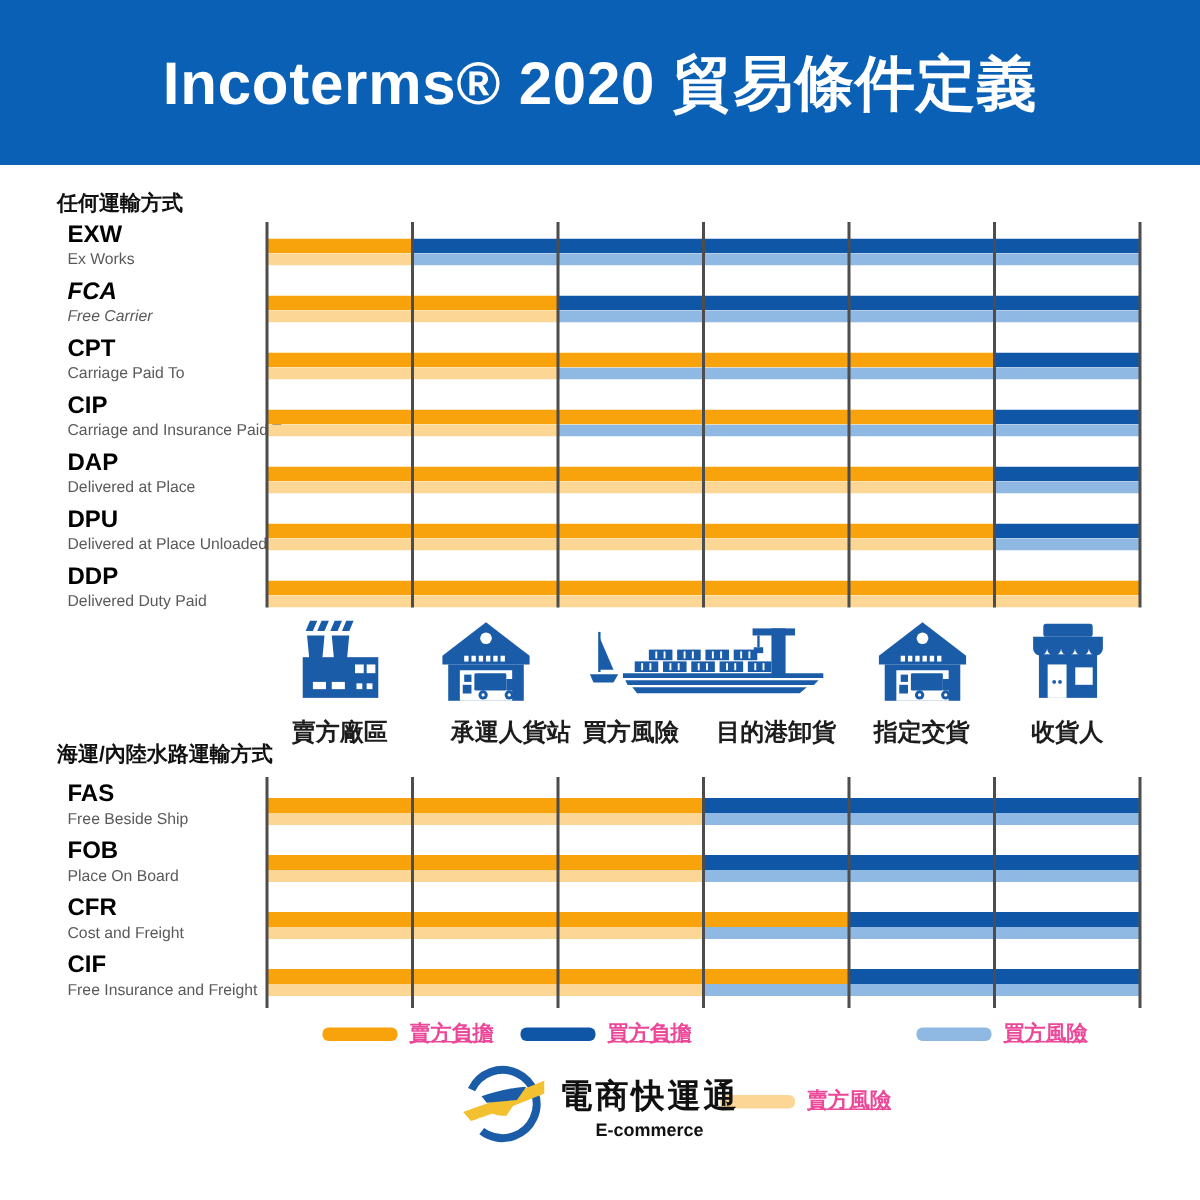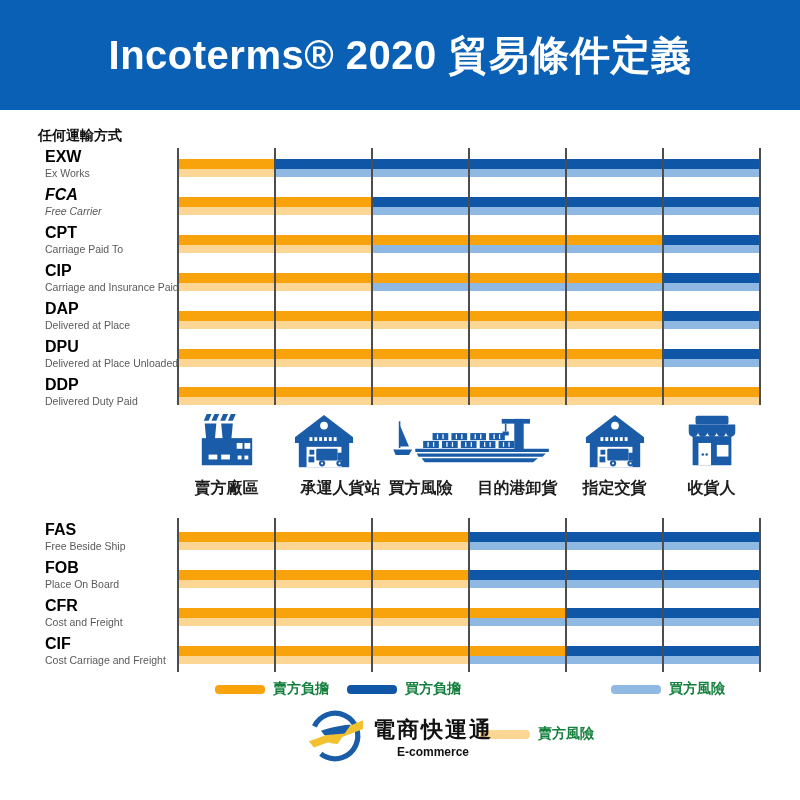--- a/index.html
+++ b/index.html
@@ -15,36 +15,37 @@
   .bar{position:absolute;left:178px;width:582px;display:flex;overflow:hidden;}
   .bar.cost{top:11px;height:10px;}
   .bar.risk{top:21px;height:8px;}
   .seg{height:100%;}
   .gridline{position:absolute;width:2px;}
   .stage-label{position:absolute;transform:translateX(-50%);font-size:16px;font-weight:bold;
                color:#1d1d1d;white-space:nowrap;top:478px;text-align:center;}
   .stage-icon-box{position:absolute;top:411px;}
   .legend-item{position:absolute;top:683px;display:flex;align-items:center;gap:8px;height:12px;}
   .legend-swatch{width:50px;height:9px;border-radius:4px;}
-  .legend-label{font-size:14px;font-weight:bold;color:#15803d;white-space:nowrap;}
+  .legend-label{font-size:14px;font-weight:bold;color:#ec4899;white-space:nowrap;text-decoration:underline;}
   .logo-block{position:absolute;left:0;top:708px;width:800px;display:flex;
               align-items:center;justify-content:center;gap:10px;}
   .logo-text{display:flex;flex-direction:column;align-items:center;}
   .logo-name{font-size:22px;font-weight:bold;color:#111;letter-spacing:2px;line-height:26px;}
   .logo-sub{font-size:12px;font-weight:bold;color:#111;margin-top:2px;}
 </style>
 </head>
 <body>
 
 <div id="canvas">
   <div class="banner" style="background: rgb(10, 96, 181);">
     <div class="title">Incoterms® 2020 貿易條件定義</div>
   </div>
 
   <div class="sec-heading" style="top:127px">任何運輸方式</div>
+  <div class="sec-heading" style="top:494px">海運/內陸水路運輸方式</div>
 
   <div id="rows-layer">
       <div class="term" style="top: 148px;">
         <div class="code">EXW</div>
         <div class="tname">Ex Works</div>
         <div class="bar cost">
           <div class="seg" style="width:16.666666666666664%;background:#F8A30B"></div>
           <div class="seg" style="flex:1;background:#0F57A6"></div>
         </div>
         <div class="bar risk">
@@ -155,21 +156,21 @@
           <div class="seg" style="width:66.66666666666666%;background:#F8A30B"></div>
           <div class="seg" style="flex:1;background:#0F57A6"></div>
         </div>
         <div class="bar risk">
           <div class="seg" style="width:50%;background:#FBD695"></div>
           <div class="seg" style="flex:1;background:#8FB9E3"></div>
         </div>
       </div>
       <div class="term" style="top: 635px;">
         <div class="code">CIF</div>
-        <div class="tname">Cost Carriage and Freight</div>
+        <div class="tname">Free Insurance and Freight</div>
         <div class="bar cost">
           <div class="seg" style="width:66.66666666666666%;background:#F8A30B"></div>
           <div class="seg" style="flex:1;background:#0F57A6"></div>
         </div>
         <div class="bar risk">
           <div class="seg" style="width:50%;background:#FBD695"></div>
           <div class="seg" style="flex:1;background:#8FB9E3"></div>
         </div>
       </div>
     </div>

